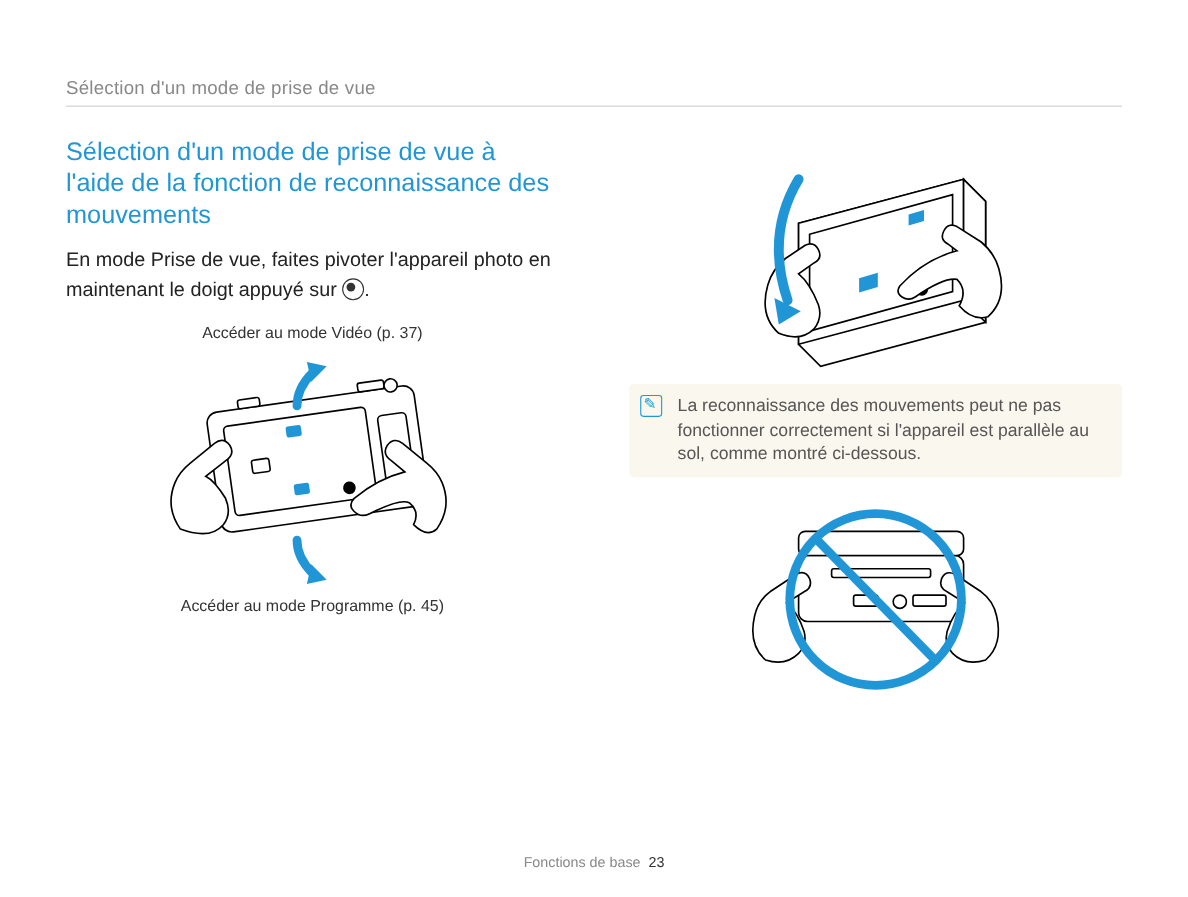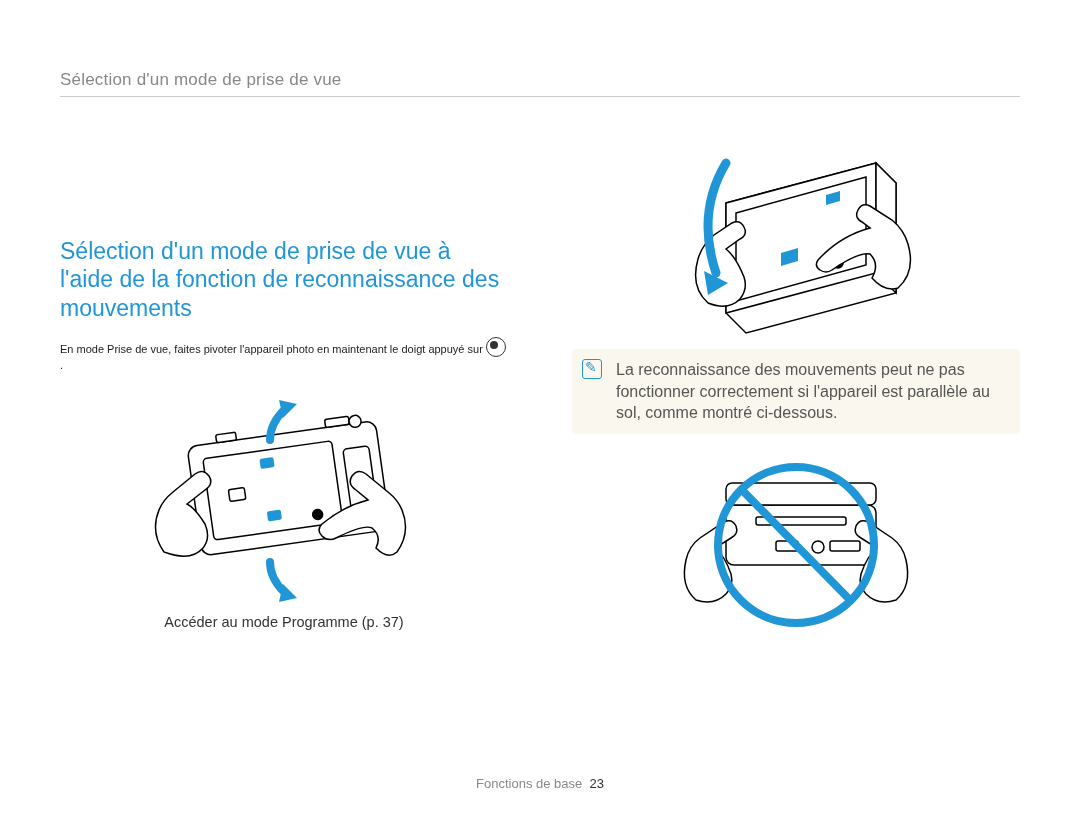--- a/index.html
+++ b/index.html
@@ -29,42 +29,41 @@
     letter-spacing: 0.2px;
   }
   hr.head-rule {
     border: none;
     border-top: 1px solid #ccc;
     margin: 6px 0 26px 0;
   }
   .columns {
     display: flex;
     gap: 64px;
-    align-items: flex-end;
   }
   .col {
     flex: 1;
     min-width: 0;
   }
   h2.section-title {
     color: var(--blue);
     font-weight: 400;
     font-size: 23px;
     line-height: 1.25;
     margin: 0 0 14px 0;
   }
   p.body {
     font-size: 14.5px;
     line-height: 1.35;
     color: #333;
     margin: 0 0 12px 0;
     font-weight: 300;
   }
   p.instr {
-    font-size: 11px;
+    font-size: 18px;
     line-height: 1.5;
     color: #222;
     font-weight: 400;
     margin: 6px 0 18px 0;
   }
   .mode-icon {
     display: inline-block;
     width: 18px; height: 18px;
     border-radius: 50%;
     border: 1.5px solid #333;
@@ -142,20 +141,21 @@
   <div class="columns">
 
     <div class="col">
       <h2 class="section-title">Sélection d'un mode de prise de vue à l'aide de la fonction de reconnaissance des mouvements</h2>
 
 
       <p class="instr">
         <span>En mode Prise de vue, faites pivoter l'appareil photo en maintenant le doigt appuyé sur </span><span class="mode-icon"></span><span>.</span>
       </p>
 
+      <div class="caption">Accéder au mode Vidéo (p. 37)</div>
 
       <div class="illus-box">
         <svg width="270" height="220" viewBox="0 0 270 220">
 
           <g transform="translate(38,55) rotate(-8)" stroke="#000" stroke-width="1.5" fill="#fff">
             <rect x="0" y="0" width="190" height="110" rx="10"></rect>
             <rect x="14" y="14" width="130" height="82" rx="4"></rect>
             <rect x="154" y="24" width="26" height="62" rx="4"></rect>
             <circle cx="120" cy="85" r="5" fill="#000"></circle>
 
@@ -180,21 +180,21 @@
 
           <g stroke="#2196d6" stroke-width="8" fill="none" stroke-linecap="round">
             <path d="M135 18 q-14 14 -14 30"></path>
             <path d="M135 200 q-14 -14 -14 -30"></path>
           </g>
           <polygon points="148,12 130,8 134,26" fill="#2196d6"></polygon>
           <polygon points="148,206 130,210 134,192" fill="#2196d6"></polygon>
         </svg>
       </div>
 
-      <div class="caption">Accéder au mode Programme (p. 37)</div>
+      <div class="caption">Accéder au mode Programme (p. 45)</div>
     </div>
 
     <div class="col">
 
       <div class="illus-box">
         <svg width="320" height="220" viewBox="0 0 320 220">
 
           <g transform="translate(90,40)" stroke="#000" stroke-width="1.5" fill="#fff">
             <polygon points="0,40 150,0 170,20 170,130 20,170 0,150"></polygon>
             <polygon points="0,40 150,0 150,110 0,150" fill="#fff"></polygon>

